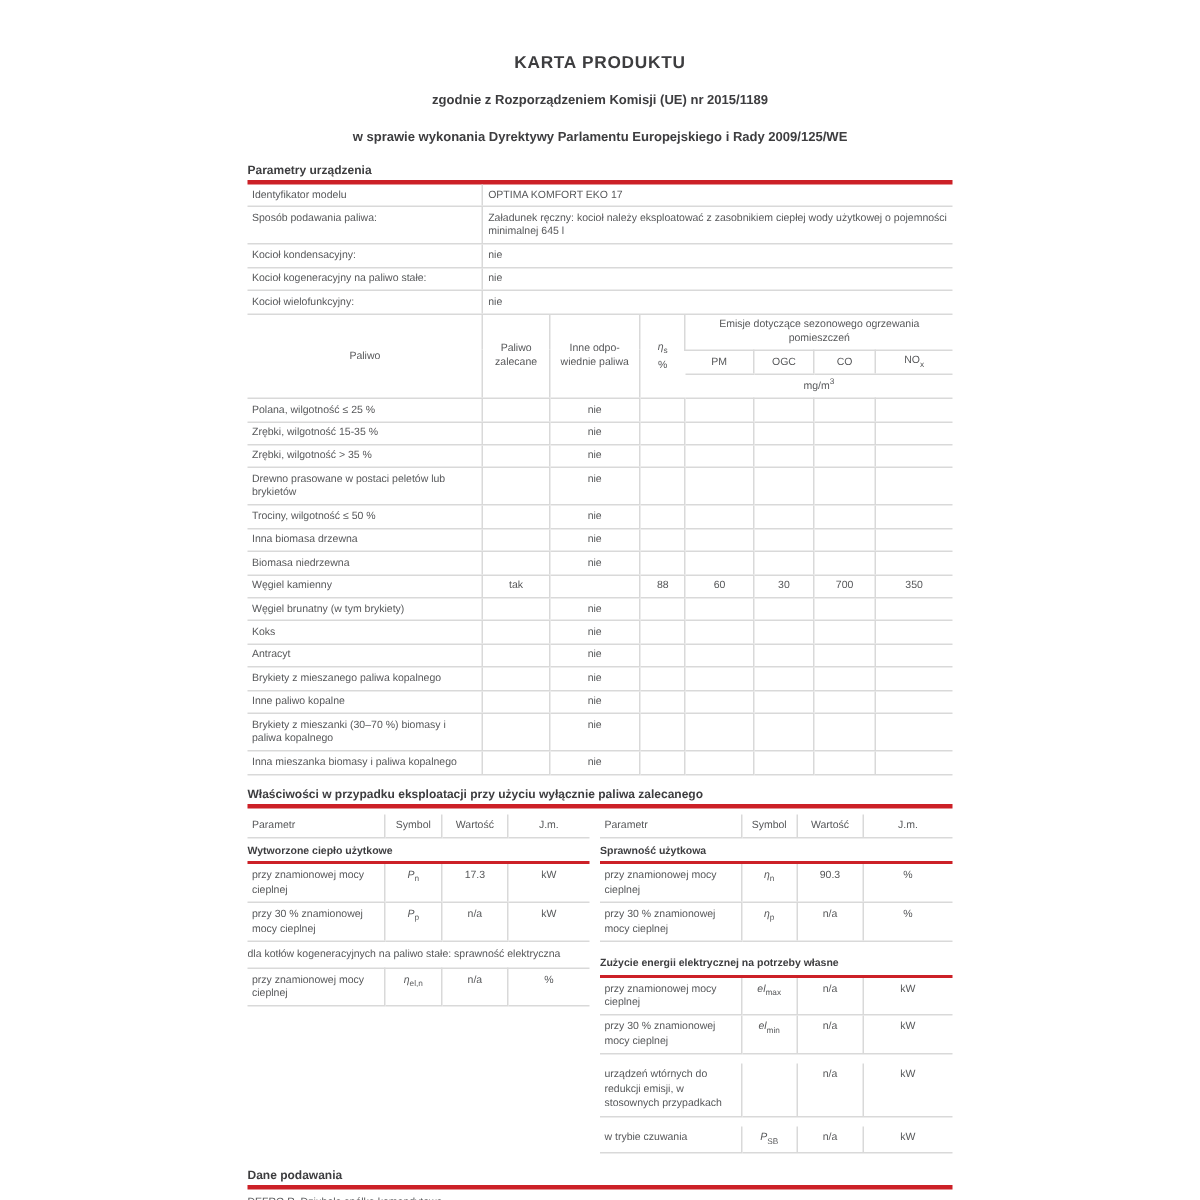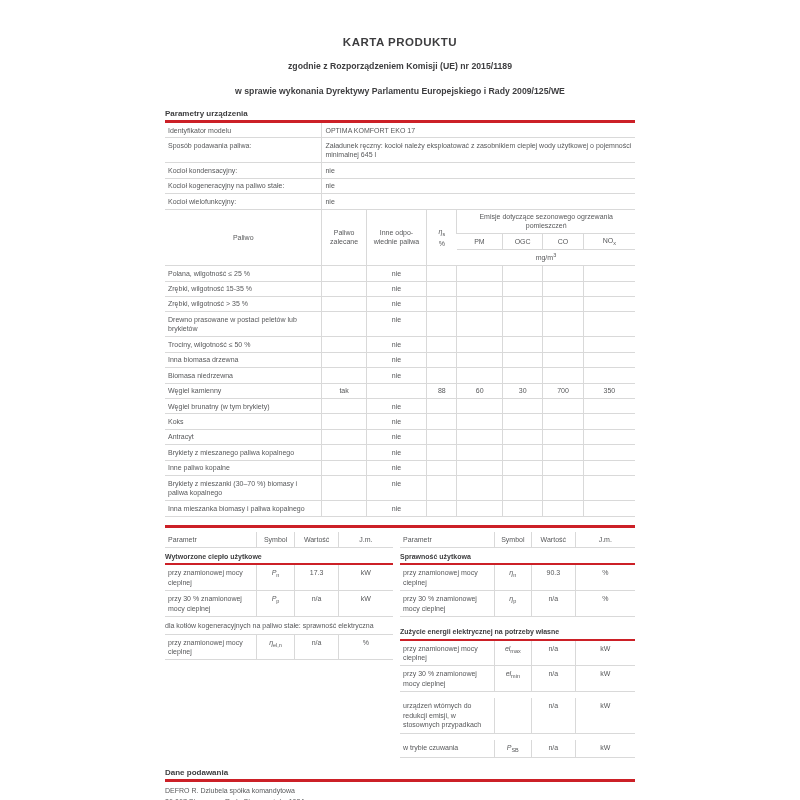--- a/index.html
+++ b/index.html
@@ -289,20 +289,21 @@
           <td class="center"></td>
           <td class="center"></td>
           <td class="center"></td>
           <td class="center"></td>
           <td class="center"></td>
         </tr>
       </tbody>
   </table>
 
   <div class="section-head" style="margin-top:8px">
+    <span class="sh-label">Właściwości w przypadku eksploatacji przy użyciu wyłącznie paliwa zalecanego</span>
     <div class="red-rule"></div>
   </div>
 
   <div class="props-wrap">
 
     <div class="props-left">
       <table class="props-table">
         <colgroup>
             <col style="width:40%">
             <col style="width:17%">

